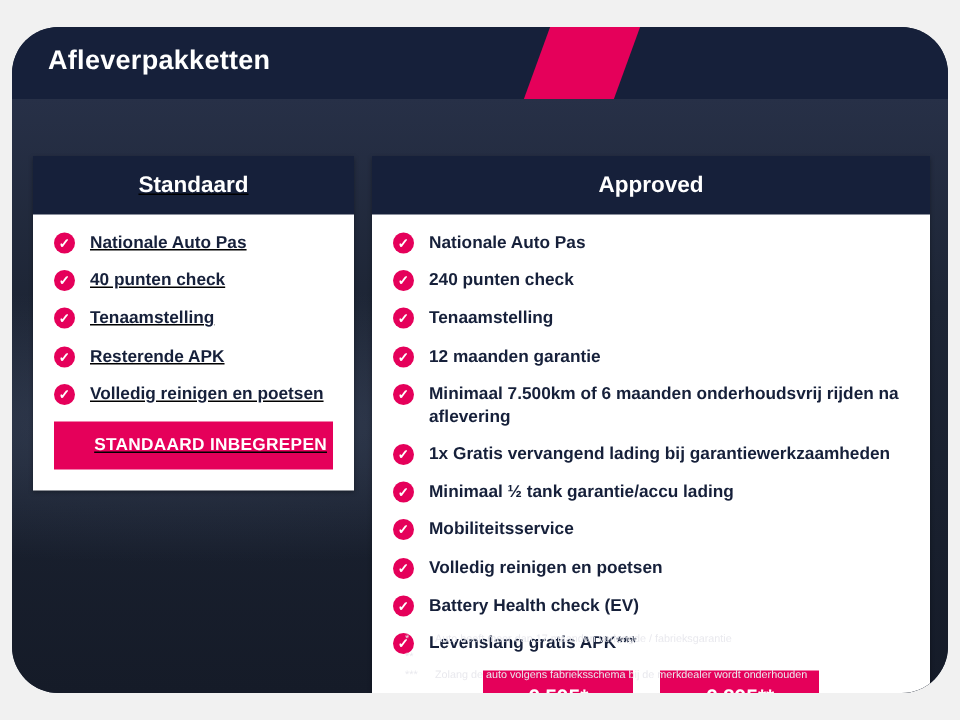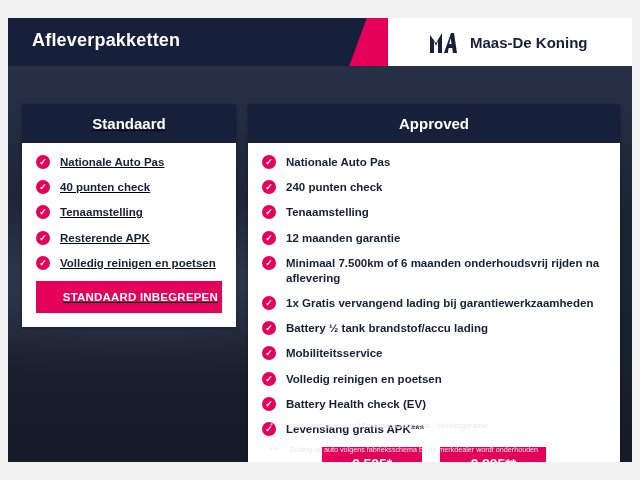--- a/index.html
+++ b/index.html
@@ -28,20 +28,21 @@
     background: #f1f1f1;
   }
   .inner {
     position: absolute;
     left: 8px;
     top: 18px;
     width: 624px;
     height: 444px;
     background: #1a2336;
     overflow: hidden;
+    border-radius: 31px;
   }
   
   .header {
     position: absolute;
     left: 0; top: 0;
     width: 624px;
     height: 48px;
     background: #16203a;
   }
   .header-title {
@@ -214,31 +215,20 @@
 </head>
 <body>
 
 <div class="page">
   <div class="frame">
     <div class="inner">
 
       <div class="header">
         <div class="header-title">Afleverpakketten</div>
         <div class="header-accent"></div>
-        <div class="header-right">
-          <div class="brand">
-            <span class="brand-mark">
-              <svg width="30" height="26" viewBox="0 0 30 26" aria-hidden="true">
-                <path d="M2 24 L2 6 L8 14 L14 4 L14 24 L10 24 L10 12 L8 17 L6 12 L6 24 Z" fill="#16203a"></path>
-                <path d="M16 24 L23 4 L26 4 L29 24 L25 24 L24.2 19 L20.6 19 L19.8 24 Z M21.3 15 L23.6 15 L22.5 9 Z" fill="#16203a"></path>
-              </svg>
-            </span>
-            <span class="brand-name">Maas-De Koning</span>
-          </div>
-        </div>
       </div>
 
       <div class="bg"></div>
 
       <div class="card card-std">
         <div class="card-head">Standaard</div>
         <div class="card-body">
           <ul class="feat">
             <li><span class="tick">✓</span><span>Nationale Auto Pas</span></li>
             <li><span class="tick">✓</span><span>40 punten check</span></li>
@@ -253,21 +243,21 @@
       <div class="card card-app">
         <div class="card-head">Approved</div>
         <div class="card-body">
           <ul class="feat">
             <li><span class="tick">✓</span><span>Nationale Auto Pas</span></li>
             <li><span class="tick">✓</span><span>240 punten check</span></li>
             <li><span class="tick">✓</span><span>Tenaamstelling</span></li>
             <li><span class="tick">✓</span><span>12 maanden garantie</span></li>
             <li><span class="tick">✓</span><span>Minimaal 7.500km of 6 maanden onderhoudsvrij rijden na aflevering</span></li>
             <li><span class="tick">✓</span><span>1x Gratis vervangend lading bij garantiewerkzaamheden</span></li>
-            <li><span class="tick">✓</span><span>Battery ½ tank brandstof/accu lading</span></li>
+            <li><span class="tick">✓</span><span>Minimaal ½ tank garantie/accu lading</span></li>
             <li><span class="tick">✓</span><span>Mobiliteitsservice</span></li>
             <li><span class="tick">✓</span><span>Volledig reinigen en poetsen</span></li>
             <li><span class="tick">✓</span><span>Battery Health check (EV)</span></li>
             <li><span class="tick">✓</span><span>Levenslang gratis APK***</span></li>
           </ul>
           <div class="price-row">
             <div class="price">€ 595*</div>
             <div class="price">€ 895**</div>
           </div>
         </div>

